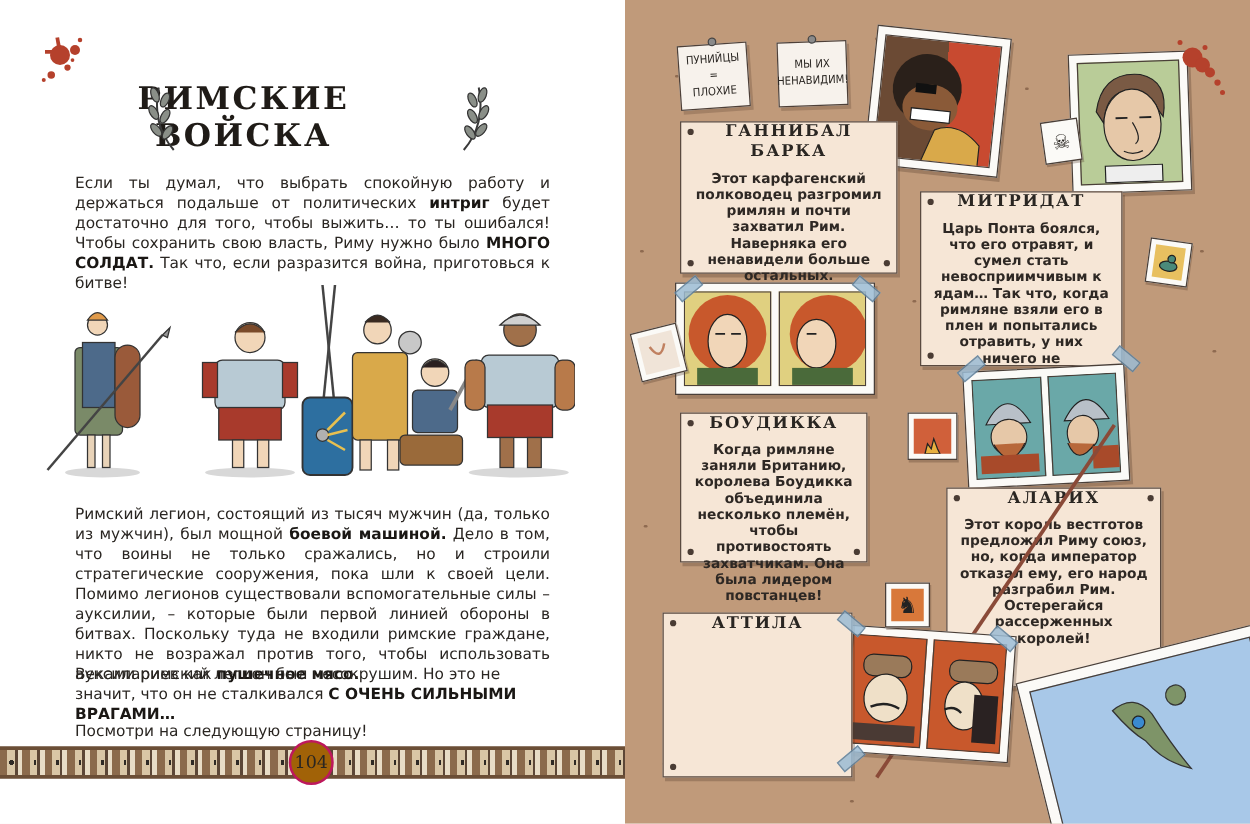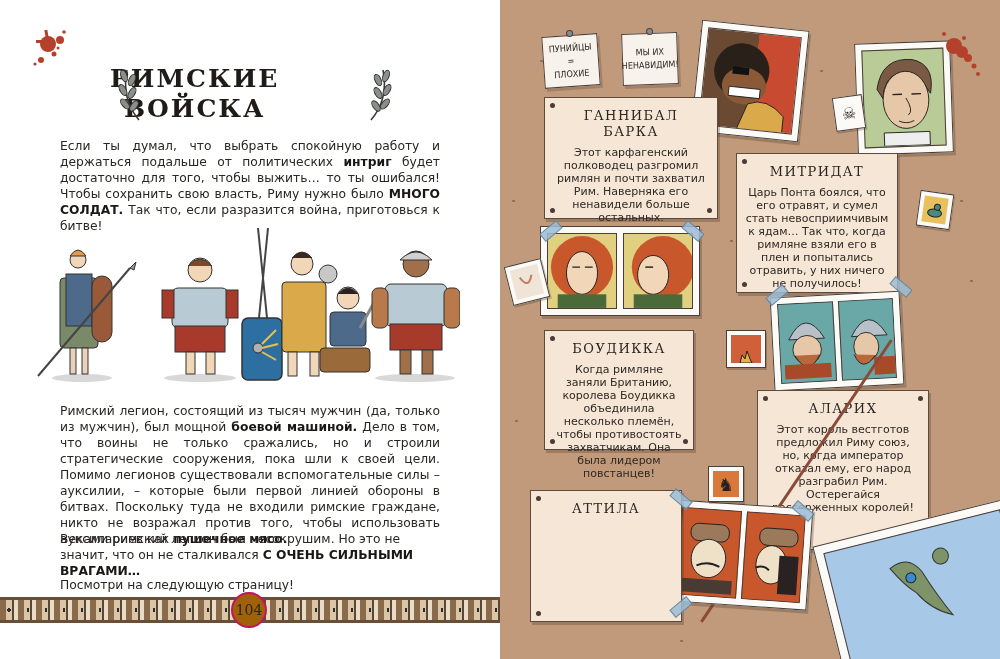--- a/index.html
+++ b/index.html
@@ -34,21 +34,21 @@
 
   
   .right-page { position: absolute; left: 500px; top: 0; width: 500px; height: 659px; background: #c09a7a; overflow: hidden; }
   .speck { position: absolute; width: 3px; height: 2px; background: #8e6a50; border-radius: 1px; }
 
   .sticky { position: absolute; background: #f7f2ec; border: 1.5px solid #4e4038; box-shadow: 2px 3px 0 rgba(80,55,40,0.25);
     font-family: "DejaVu Sans Condensed", "DejaVu Sans", sans-serif; font-size: 9px; line-height: 13px; text-align: center;
     display: flex; flex-direction: column; align-items: center; justify-content: center; color: #2a2622; }
   .sticky .pin { position: absolute; top: -6px; left: 50%; width: 7px; height: 7px; margin-left: -3px; border-radius: 50%; background: #8a8a8a; border: 1px solid #444; }
 
-  .note { position: absolute; background: #f6e6d6; border: 1.5px solid #5a4a40; box-shadow: 2px 3px 0 rgba(80,55,40,0.3); text-align: center; padding: 10px 8px; }
+  .note { position: absolute; background: #f6e6d6; border: 1.5px solid #5a4a40; box-shadow: 2px 3px 0 rgba(80,55,40,0.3); text-align: center; padding: 0 8px; font-weight: bold; }
   .note .dot { position: absolute; width: 5px; height: 5px; border-radius: 50%; background: #4a3c34; }
   .note .dot.tl { left: 5px; top: 5px; } .note .dot.tr { right: 5px; top: 5px; }
   .note .dot.bl { left: 5px; bottom: 5px; } .note .dot.br { right: 5px; bottom: 5px; }
   .note-title { font-family: "DejaVu Serif", serif; font-size: 13px; letter-spacing: 1.5px; line-height: 16px; color: #2a2622; margin-bottom: 6px; }
   .note-text { font-size: 11px; line-height: 13px; color: #2e2824; }
 
   .photo { position: absolute; background: #fbfaf7; border: 1.5px solid #4a3f38; padding: 6px; box-shadow: 2px 3px 0 rgba(80,55,40,0.3); }
   .photo .inner { width: 100%; height: 100%; position: relative; overflow: hidden; border: 1px solid #4a3f38; }
   .tape { position: absolute; width: 22px; height: 10px; background: #9cbcd4; opacity: 0.85; border: 1px solid #5e7e98; }
   .mini { position: absolute; background: #fbfaf7; border: 1.5px solid #4a3f38; padding: 4px; box-shadow: 1px 2px 0 rgba(80,55,40,0.3); }

